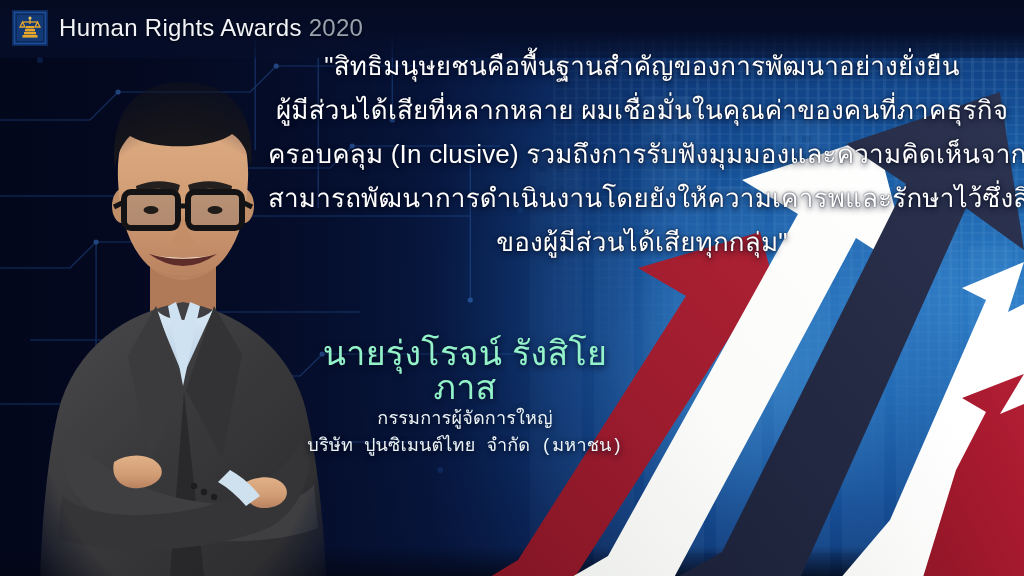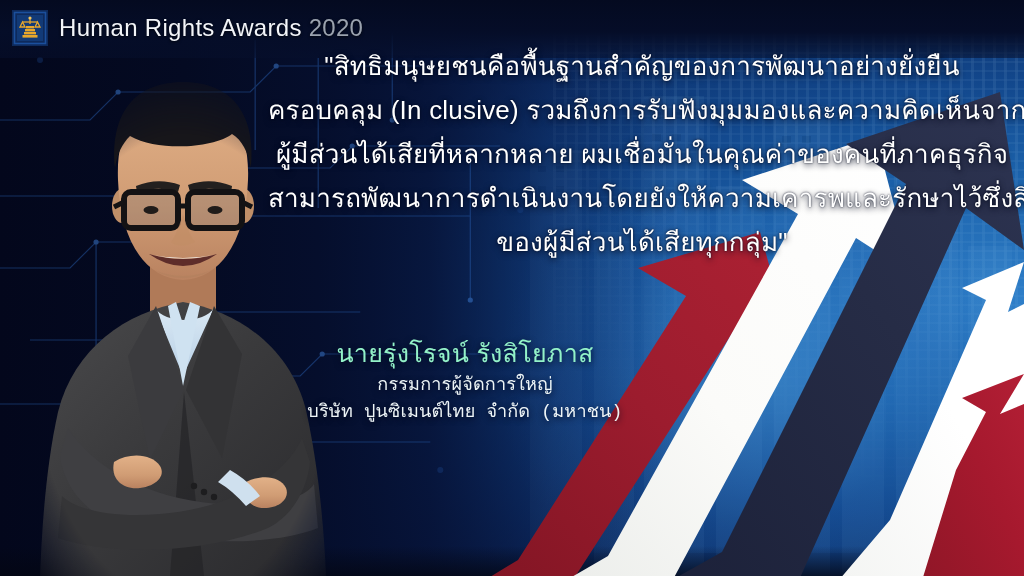--- a/index.html
+++ b/index.html
@@ -77,21 +77,21 @@
     letter-spacing:.2px; white-space:nowrap;
     text-shadow:0 2px 6px rgba(2,8,28,.85), 0 0 2px rgba(2,8,28,.9);
   }
 
   
   .attrib{
     position:absolute; left:300px; top:336px; width:330px;
     text-align:center; z-index:18;
   }
   .attrib-name{
-    font-size:25px; line-height:34px; color:#93f2c8; letter-spacing:.3px;
+    font-size:34px; line-height:34px; color:#93f2c8; letter-spacing:.3px;
     text-shadow:0 2px 6px rgba(2,8,28,.9);
   }
   .attrib-role{
     font-size:18px; line-height:28px; color:#ecf4f6; letter-spacing:.2px;
     text-shadow:0 2px 6px rgba(2,8,28,.9);
   }
   .attrib-org{
     font-size:18px; line-height:28px; color:#eef5f7; letter-spacing:.2px;
     text-shadow:0 2px 6px rgba(2,8,28,.9);
     font-family:Liberation Mono, monospace;
@@ -346,22 +346,22 @@
       <circle cx="18" cy="8" r="1.6" fill="#f2c45c"></circle>
     </svg>
     <div class="header-title">
       <span>Human Rights Awards</span>
       <span class="header-year">2020</span>
     </div>
   </div>
 
   <div class="quote">
     <div class="quote-line">"สิทธิมนุษยชนคือพื้นฐานสำคัญของการพัฒนาอย่างยั่งยืน</div>
+    <div class="quote-line">ผู้มีส่วนได้เสียที่หลากหลาย ผมเชื่อมั่นในคุณค่าของคนที่ภาคธุรกิจ</div>
     <div class="quote-line">ครอบคลุม (In clusive) รวมถึงการรับฟังมุมมองและความคิดเห็นจาก</div>
-    <div class="quote-line">ผู้มีส่วนได้เสียที่หลากหลาย ผมเชื่อมั่นในคุณค่าของคนที่ภาคธุรกิจ</div>
     <div class="quote-line">สามารถพัฒนาการดำเนินงานโดยยังให้ความเคารพและรักษาไว้ซึ่งสิทธิมนุษยชน</div>
     <div class="quote-line">ของผู้มีส่วนได้เสียทุกกลุ่ม"</div>
   </div>
 
   <div class="attrib">
     <div class="attrib-name">นายรุ่งโรจน์ รังสิโยภาส</div>
     <div class="attrib-role">กรรมการผู้จัดการใหญ่</div>
     <div class="attrib-org">บริษัท ปูนซิเมนต์ไทย จำกัด (มหาชน)</div>
   </div>
 

